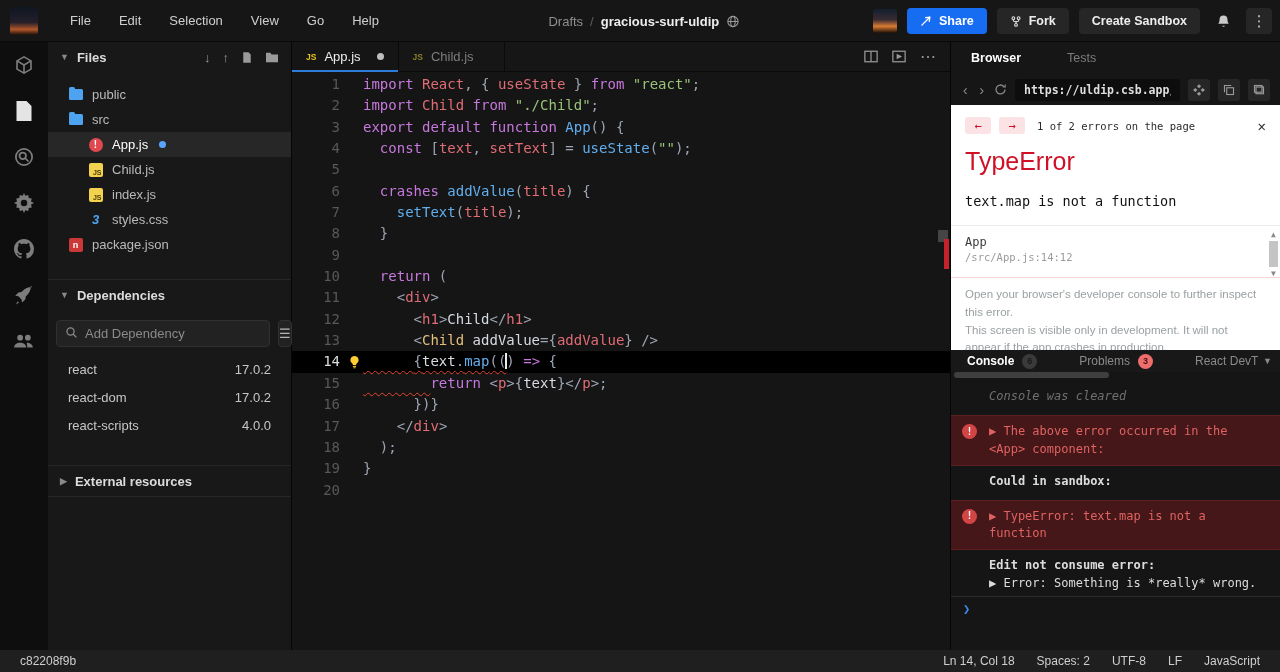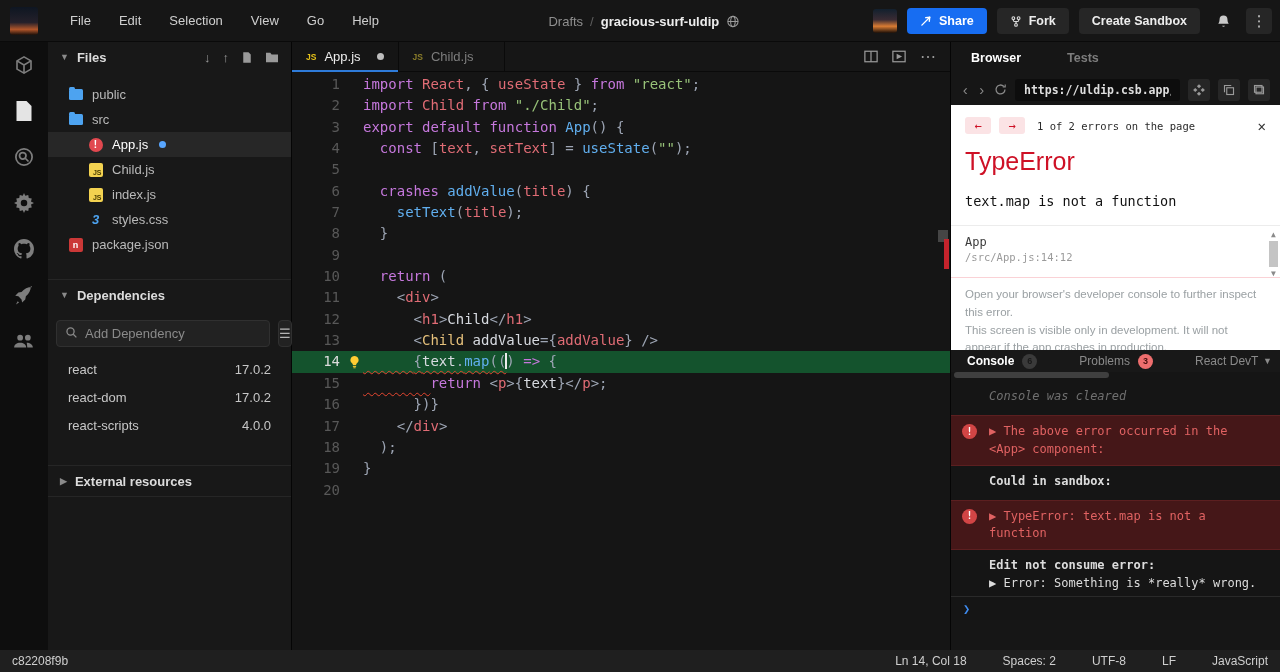--- a/index.html
+++ b/index.html
@@ -79,39 +79,39 @@
   .tabbar { height:30px; background:#161616; display:flex; align-items:stretch; border-bottom:1px solid #0a0a0a; }
   .tab { display:flex; align-items:center; gap:8px; padding:0 14px; min-width:106px; font-size:13px;
     color:#7d7d7d; border-right:1px solid #0a0a0a; cursor:pointer; position:relative; }
   .tab.active { background:#151515; color:#ededed; }
   .tab.active:after { content:""; position:absolute; left:0; right:0; bottom:-1px; height:2px; background:#2e7bd9; }
   .tab-js { font-size:8.5px; font-weight:700; color:#e6c21a; }
   .tab .dot { width:7px; height:7px; border-radius:50%; background:#bdbdbd; margin-left:8px; }
   .tab-actions { margin-left:auto; display:flex; align-items:center; gap:14px; padding-right:14px; color:#9a9a9a; }
   .code { position:relative; padding-top:2px; font-size:14px; line-height:21.35px; }
   .code-line { display:flex; position:relative; height:21.35px; white-space:pre; }
-  .code-line.current { background:#14532d;align-items:center; }
+  .code-line.current { background:#000000;align-items:center; }
   .ln { width:48px; text-align:right; color:#585858; flex:none;
     font-family:"DejaVu Sans Mono", monospace; user-select:none; }
   .current .ln { color:#dcdcdc; }
   .lc { margin-left:23px; font-family:"DejaVu Sans Mono", monospace; }
   .tok-k { color:#c678dd; } .tok-v { color:#e06c75; } .tok-f { color:#61afef; }
   .tok-s { color:#98c379; } .tok-c { color:#e5c07b; } .tok-p { color:#9da5b4; } .tok-t { color:#d7dae0; }
   .sq { text-decoration:underline wavy #e4452f 1px; text-underline-offset:4px; }
   .cursor { display:inline-block; width:2px; height:16px; background:#ececec;
     vertical-align:text-bottom; margin:0 -1px; }
   .bulb { position:absolute; left:56px; top:4px; }
   .ed-thumb { position:absolute; right:2px; top:188px; width:10px; height:12px; background:#454545; }
   .ed-errmark { position:absolute; right:1px; top:197px; width:5px; height:30px; background:#c4232c; }
 
   
   .rightpanel { position:absolute; left:950px; top:42px; width:330px; height:608px; background:#161616;
     border-left:1px solid #050505; }
   .rp-tabs { height:32px; display:flex; align-items:center; gap:46px; padding:0 20px; font-size:12.5px; }
-  .rp-tab { color:#7d7d7d; cursor:pointer;font-weight:bold; }
+  .rp-tab { color:#7d7d7d; cursor:pointer; }
   .rp-tab.active { color:#fff; font-weight:700; }
   .navbar { height:31px; display:flex; align-items:center; gap:8px; padding:0 10px; }
   .nav-ic { color:#8a8a8a; font-size:15px; width:16px; text-align:center; }
   .url { flex:1; height:22px; background:#0d0d0d; border:none; border-radius:3px; color:#dedede;
     font-size:11.5px; font-weight:700; padding:0 9px; outline:none; }
   .url-btn { width:22px; height:22px; background:#262626; border-radius:3px; color:#9a9a9a;
     display:flex; align-items:center; justify-content:center; flex:none; }
 
   
   .viewport { position:relative; height:245px; background:#fff; overflow:hidden;
@@ -154,22 +154,22 @@
     color:#e06262; margin-top:2px; }
   .con-err .ebadge { position:absolute; left:11px; top:8px; width:15px; height:15px; border-radius:50%;
     background:#d24545; color:#fff; font-size:10px; font-weight:700; display:flex; align-items:center; justify-content:center; }
   .con-bold { font-weight:700; }
   .con-input { position:absolute; left:0; bottom:0; width:100%; height:24px; border-top:1px solid #2a2a2a;
     display:flex; align-items:center; padding:0 12px; color:#3f8cf0; font-size:12px;
     font-family:"DejaVu Sans Mono", monospace; background:#151515; }
 
   
   .statusbar { position:absolute; left:0; top:650px; width:1280px; height:22px; background:#1f1f1f;
-    display:flex; align-items:center; font-size:12px; color:#cfcfcf; padding:0 12px; z-index:6; }
-  .sb-right { margin-left:auto; display:flex; gap:36px; }
+    display:flex; align-items:center; font-size:12px; color:#cfcfcf; padding:0 20px; z-index:6; }
+  .sb-right { margin-left:auto; display:flex; gap:22px; }
   .sb-item { cursor:pointer; }
 
   svg { display:block; }
 </style>
 </head>
 <body>
 
 <div id="app">
 
   <div class="topbar">

